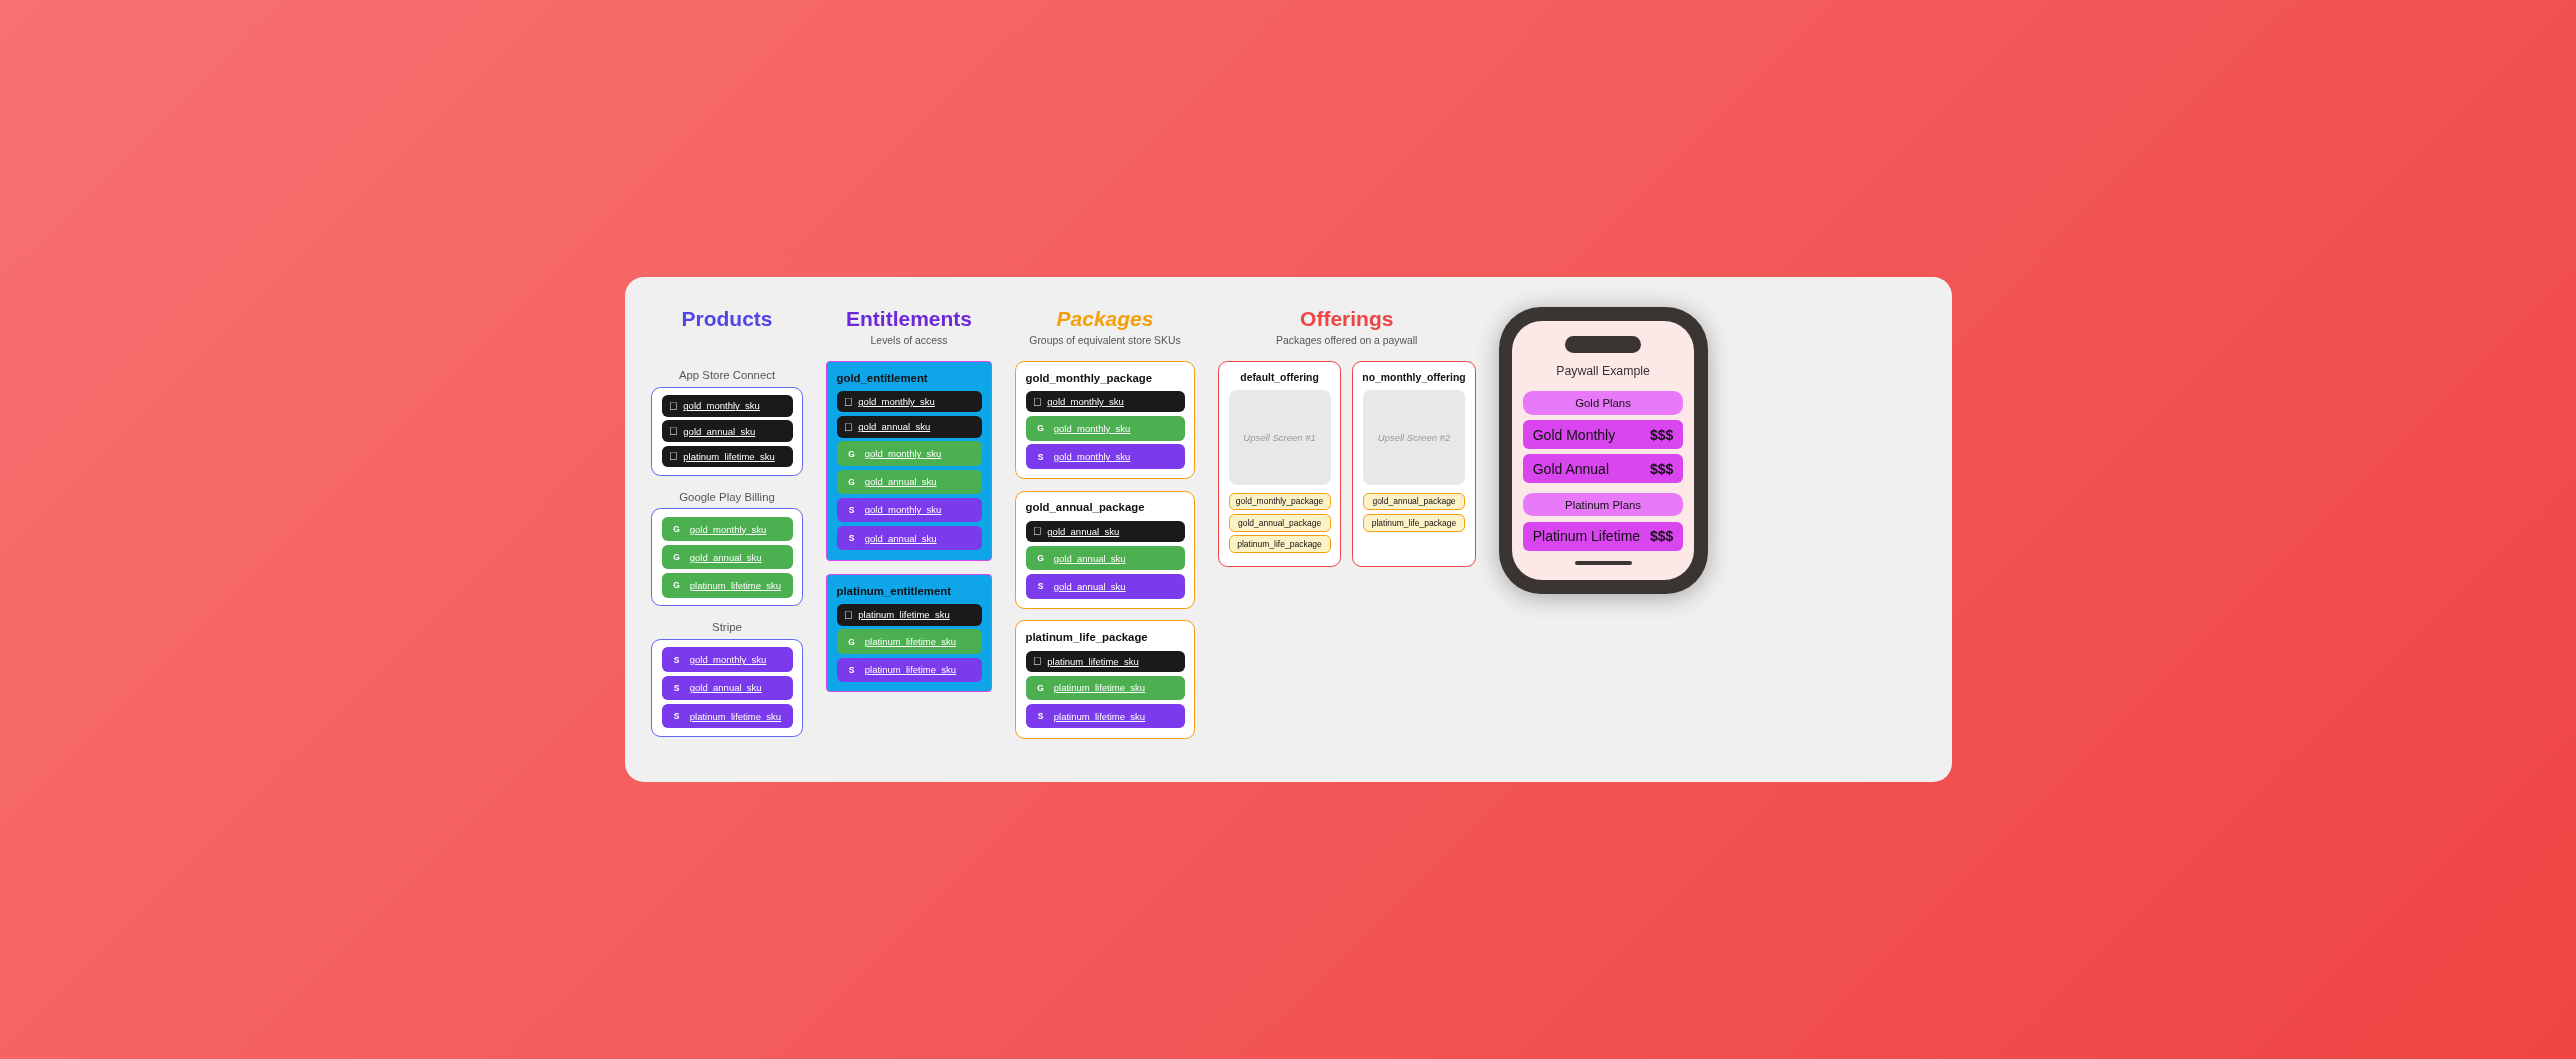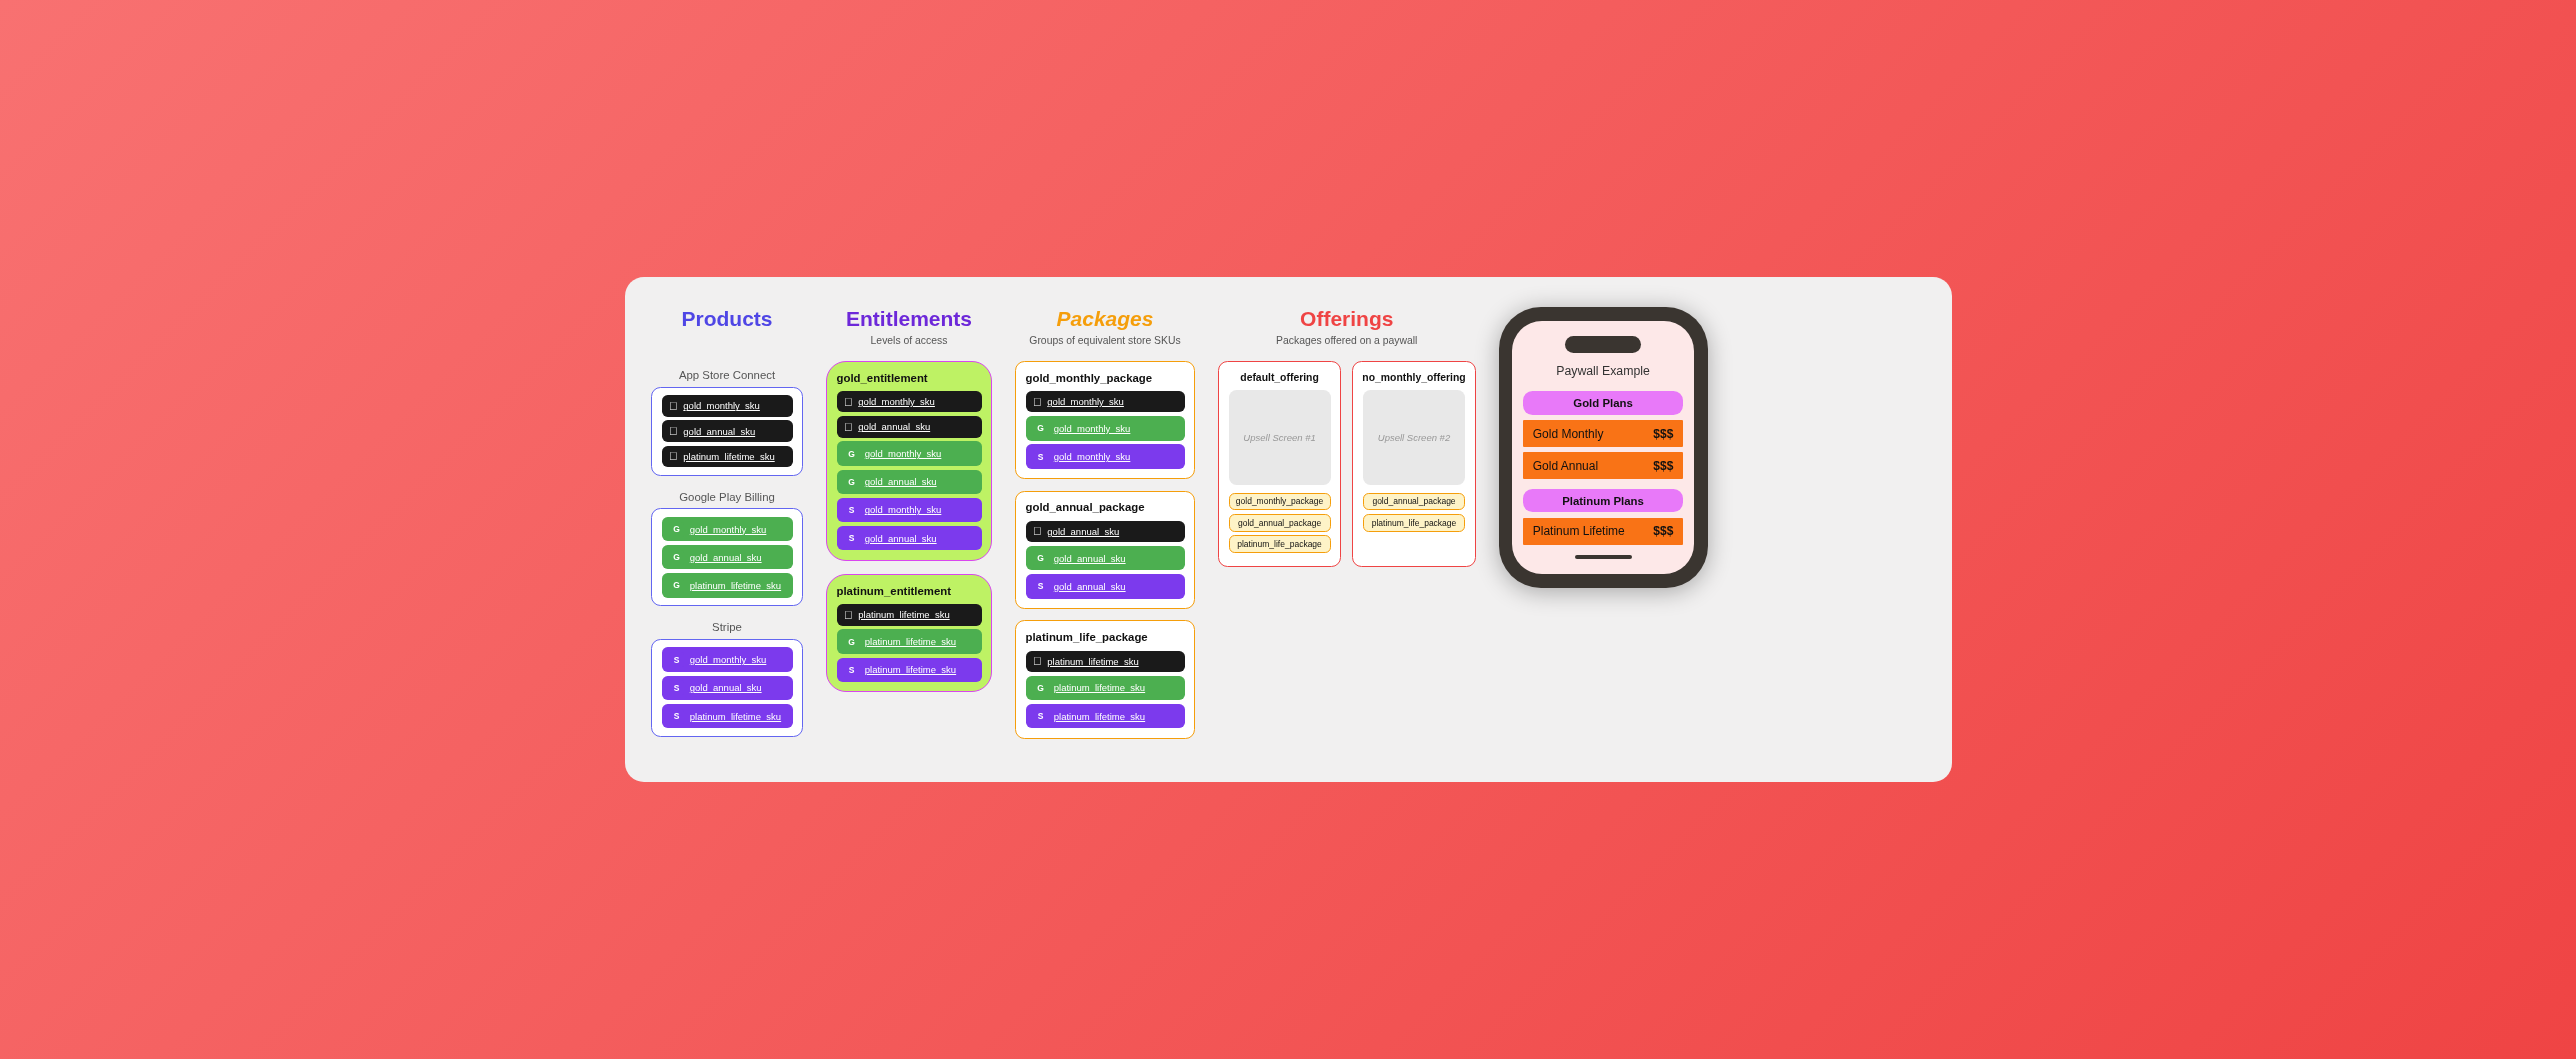--- a/index.html
+++ b/index.html
@@ -78,24 +78,24 @@
       background: #7c3aed;
       border-radius: 2.8px;
       display: flex; align-items: center; justify-content: center;
       font-size: 8.5px; font-weight: 700; color: white; flex-shrink: 0;
     }
     
     .entitlements-col { min-width: 166px; }
     .entitlements-col .col-title { color: #a855f7; }
     .entitlement-box {
       border: 1.9px solid #d946ef;
-      border-radius: 20px;
+      border-radius: 4px;
       padding: 9.5px 9.5px;
       margin-bottom: 13.3px;
-      background: #bef264;
+      background: #0ea5e9;
       width: 100%;
     }
     .entitlement-title {
       font-size: 11.4px;
       font-weight: 600;
       margin-bottom: 7.6px;
       color: #111;
     }
     
     .packages-col { min-width: 180px; }
@@ -191,32 +191,32 @@
       color: #333;
       margin-bottom: 13.3px;
     }
     .phone-plan-section { margin-bottom: 9.5px; }
     .phone-plan-header {
       background: #e879f9;
       border-radius: 9.5px;
       padding: 5.7px 7.6px;
       text-align: center;
       font-size: 11.4px;
-      font-weight: 700;
+      font-weight: 400;
       color: #111;
       margin-bottom: 5.7px;
     }
     .phone-plan-item {
-      background: #f97316;
-      border-radius: 1px;
+      background: #d946ef;
+      border-radius: 6px;
       padding: 6.6px 9.5px;
       display: flex;
       justify-content: space-between;
       margin-bottom: 4.7px;
-      font-size: 12px;
+      font-size: 14px;
       color: #111;
     }
     .phone-plan-price { font-weight: 600; }
     .phone-bottom-bar {
       background: #3a3530;
       width: 57px;
       height: 4.7px;
       border-radius: 2.8px;
       margin: 9.5px auto 0;
     }

